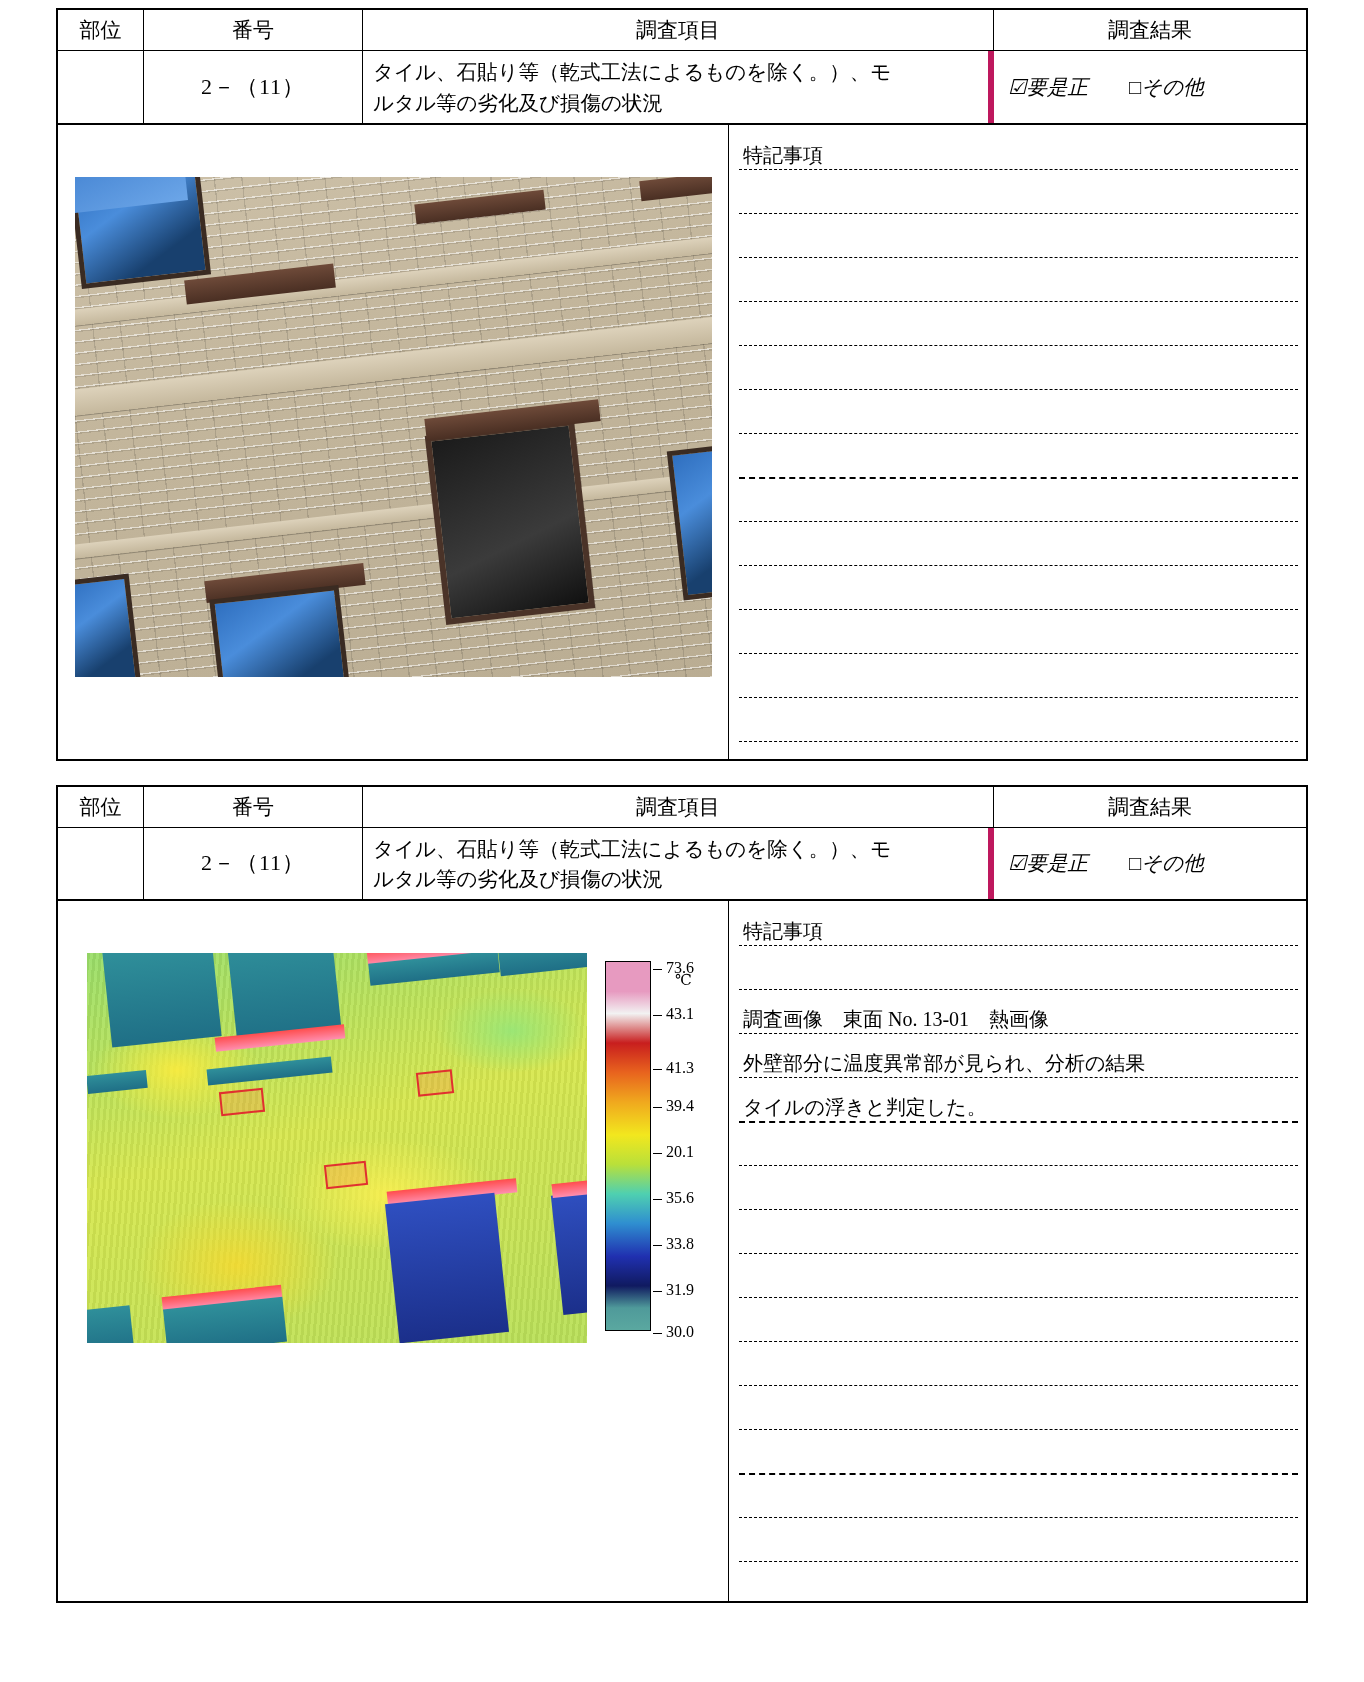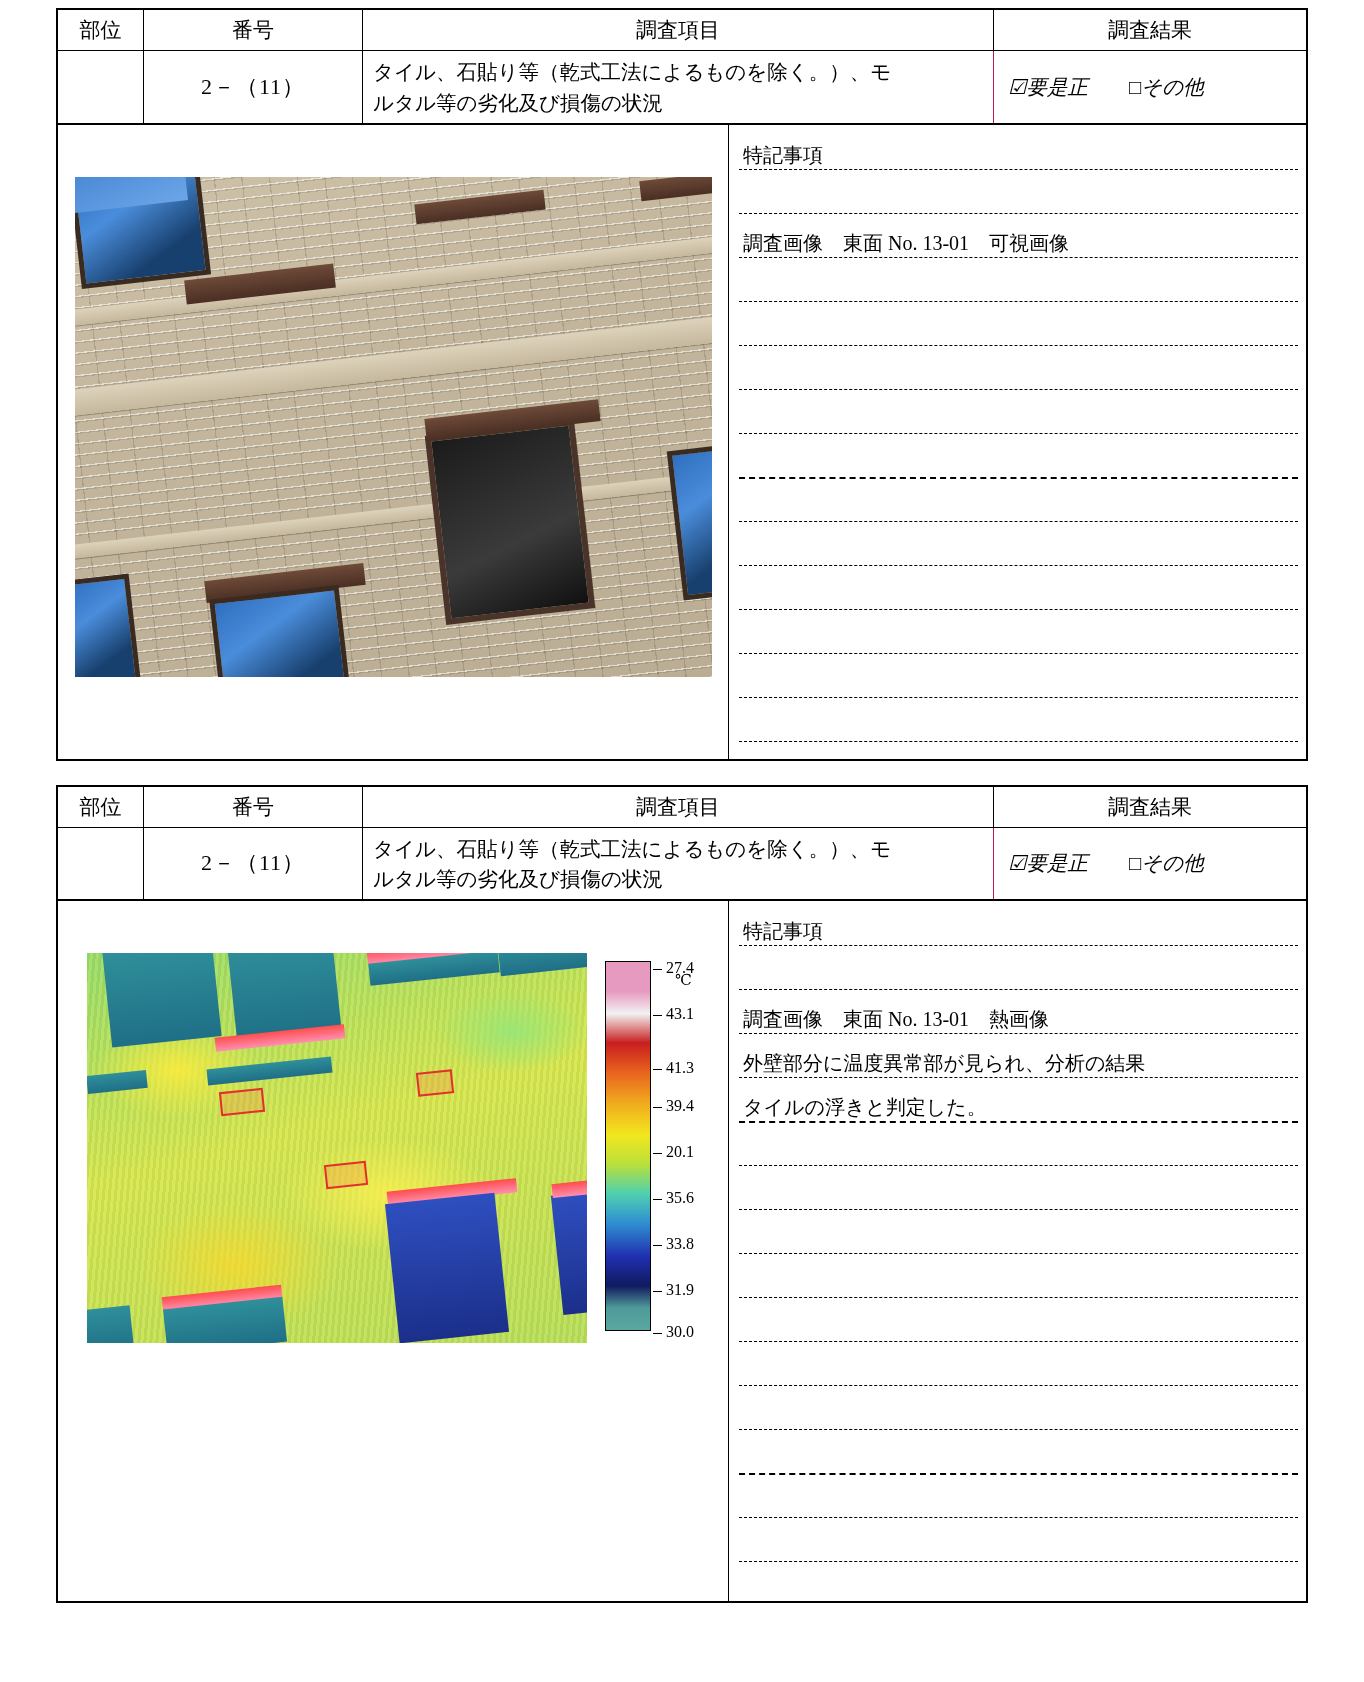--- a/index.html
+++ b/index.html
@@ -58,21 +58,21 @@
   .row2 {
     display: flex;
     border-bottom: 2px solid #000;
     min-height: 68px;
   }
   .row2 > div {
     box-sizing: border-box;
   }
   .row2 .c-part   { border-right: 1px solid #000; }
   .row2 .c-num    { border-right: 1px solid #000; display:flex; align-items:center; justify-content:center; }
-  .row2 .c-item   { border-right: 1px solid #be185d; padding: 6px 8px 4px 10px; }
+  .row2 .c-item   { border-right: 6px solid #be185d; padding: 6px 8px 4px 10px; }
   .row2 .c-result { display:flex; align-items:center; padding-left: 14px; }
 
   .num-text {
     font-size: 22px;
     letter-spacing: 1px;
   }
   .item-text {
     font-size: 20.5px;
     line-height: 1.5;
   }
@@ -359,21 +359,20 @@
           <div class="nline" style="top:396px;"></div>
           <div class="nline" style="top:440px;"></div>
           <div class="nline" style="top:484px;"></div>
           <div class="nline" style="top:528px;"></div>
           <div class="nline" style="top:572px;"></div>
           <div class="nline" style="top:616px;"></div>
         </div>
         <div class="notes-text">
           <div class="note-line">特記事項</div>
           <div class="note-gap"></div>
-          <div class="note-line">調査画像　東面 No. 13-01　可視画像</div>
         </div>
       </div>
     </div>
   </div>
 
   <div class="report">
 
     <div class="hdr">
       <div class="cell c-part">部位</div>
       <div class="cell c-num">番号</div>
@@ -421,21 +420,21 @@
             <div class="t-hot" style="left:465px; top:228px; width:60px; height:14px;"></div>
             <div class="t-hot" style="left:75px;  top:338px; width:120px; height:14px;"></div>
             <div class="t-win" style="left:78px;  top:350px; width:120px; height:45px;"></div>
             <div class="t-win" style="left:-10px; top:355px; width:55px;  height:45px;"></div>
           </div>
 
           <div class="scalebar"></div>
           <div class="degc">℃</div>
 
           <div class="ticks">
-            <div class="tick" style="top:6px;">   <span class="dash"></span><span>27.4</span></div>
+            <div class="tick" style="top:6px;">   <span class="dash"></span><span>73.6</span></div>
             <div class="tick" style="top:52px;">  <span class="dash"></span><span>43.1</span></div>
             <div class="tick" style="top:106px;">  <span class="dash"></span><span>41.3</span></div>
             <div class="tick" style="top:144px;"> <span class="dash"></span><span>39.4</span></div>
             <div class="tick" style="top:190px;"> <span class="dash"></span><span>20.1</span></div>
             <div class="tick" style="top:236px;"> <span class="dash"></span><span>35.6</span></div>
             <div class="tick" style="top:282px;"> <span class="dash"></span><span>33.8</span></div>
             <div class="tick" style="top:328px;"> <span class="dash"></span><span>31.9</span></div>
             <div class="tick" style="top:370px;"> <span class="dash"></span><span>30.0</span></div>
           </div>
         </div>

